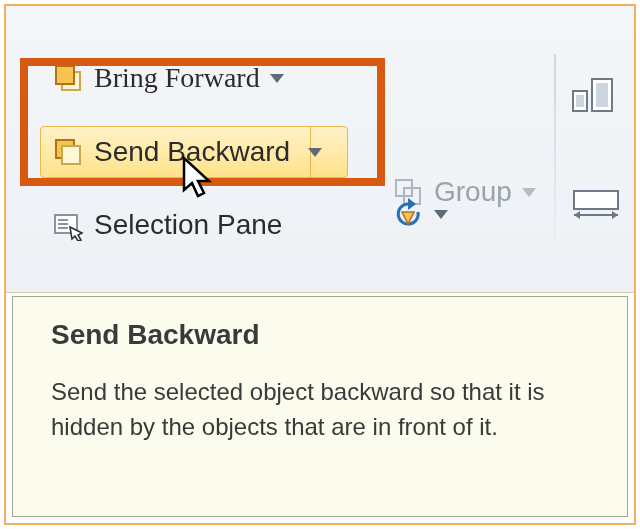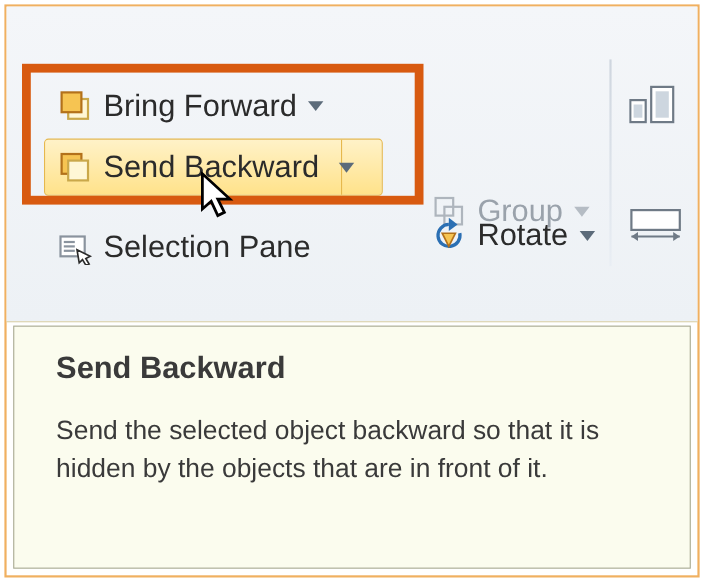--- a/index.html
+++ b/index.html
@@ -132,21 +132,21 @@
 <body>
 
 <div class="frame">
 
   <div class="ribbon">
 
     <div class="hover-row">
       <div class="hover-split"></div>
     </div>
 
-    <div class="cmd" style="left:46px; top:66px;">
+    <div class="cmd" style="left:46px; top:48px;font-family:Liberation Serif, serif;">
       <span class="ico">
         <svg width="32" height="32" viewBox="0 0 32 32">
           <rect x="10" y="10" width="18" height="18" fill="#fff7d6" stroke="#caa84a" stroke-width="2"></rect>
           <rect x="4" y="4" width="18" height="18" fill="#f6c452" stroke="#b3711a" stroke-width="2"></rect>
         </svg>
       </span>
       <span class="lbl">Bring Forward</span>
       <span class="caret"></span>
     </div>
 
@@ -189,21 +189,20 @@
     </div>
 
     <div class="cmd" style="left:386px; top:184px;">
       <span class="ico">
         <svg width="32" height="32" viewBox="0 0 32 32">
           <path d="M26 14 A10 10 0 1 1 16 6" fill="none" stroke="#2b6fb3" stroke-width="3"></path>
           <polygon points="16,0 16,12 24,6" fill="#2b6fb3"></polygon>
           <polygon points="10,14 22,14 16,26" fill="#f6c452" stroke="#b3711a" stroke-width="1.5"></polygon>
         </svg>
       </span>
-      <span class="lbl">Rotate</span>
       <span class="caret"></span>
     </div>
 
     <div class="cmd" style="left:566px; top:64px;">
       <span class="ico">
         <svg width="42" height="38" viewBox="0 0 42 38">
           <rect x="1" y="16" width="14" height="20" fill="#ffffff" stroke="#6f7a86" stroke-width="2"></rect>
           <rect x="20" y="4" width="20" height="32" fill="#ffffff" stroke="#6f7a86" stroke-width="2"></rect>
           <rect x="4" y="20" width="8" height="12" fill="#cdd6df"></rect>
           <rect x="24" y="8" width="12" height="24" fill="#cdd6df"></rect>

